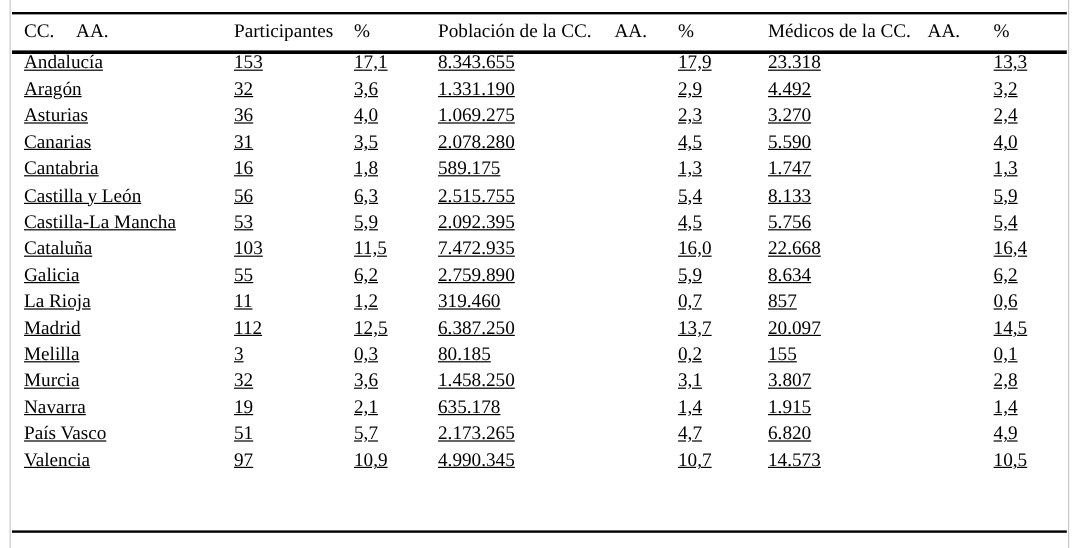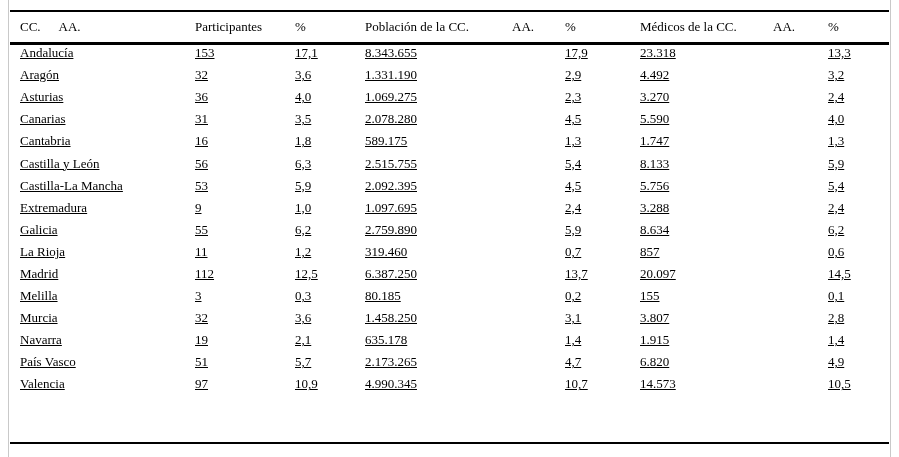--- a/index.html
+++ b/index.html
@@ -5,21 +5,21 @@
   :root{
     --bg:#ffffff; --text:#000000; --rule:#000000; --edge:#c9c9c9;
   }
   html,body{margin:0;padding:0;background:var(--bg);}
   .page{
     position:relative;
     width:899px;height:457px;
     background:var(--bg);
     color:var(--text);
     font-family:"Liberation Serif","DejaVu Serif",serif;
-    font-size:13px;
+    font-size:16px;
     overflow:hidden;
   }
   .edge-line{
     position:absolute;top:0;bottom:0;width:1px;
     background:var(--edge);
   }
   .edge-left{left:8px;}
   .edge-right{left:890px;}
   .hrule{
     position:absolute;left:10px;width:879px;
@@ -161,29 +161,29 @@
           <td>53</td>
           <td>5,9</td>
           <td>2.092.395</td>
           <td></td>
           <td>4,5</td>
           <td>5.756</td>
           <td></td>
           <td>5,4</td>
         </tr>
         <tr>
-          <td>Extremadura</td>
-          <td>9</td>
-          <td>1,0</td>
-          <td>1.097.695</td>
-          <td></td>
-          <td>2,4</td>
-          <td>3.288</td>
-          <td></td>
-          <td>2,4</td>
+          <td>Cataluña</td>
+          <td>103</td>
+          <td>11,5</td>
+          <td>7.472.935</td>
+          <td></td>
+          <td>16,0</td>
+          <td>22.668</td>
+          <td></td>
+          <td>16,4</td>
         </tr>
         <tr>
           <td>Galicia</td>
           <td>55</td>
           <td>6,2</td>
           <td>2.759.890</td>
           <td></td>
           <td>5,9</td>
           <td>8.634</td>
           <td></td>

